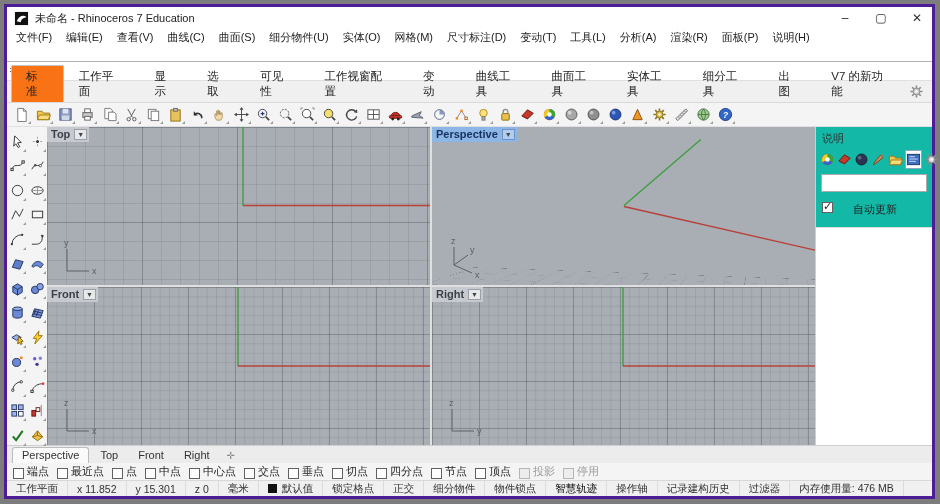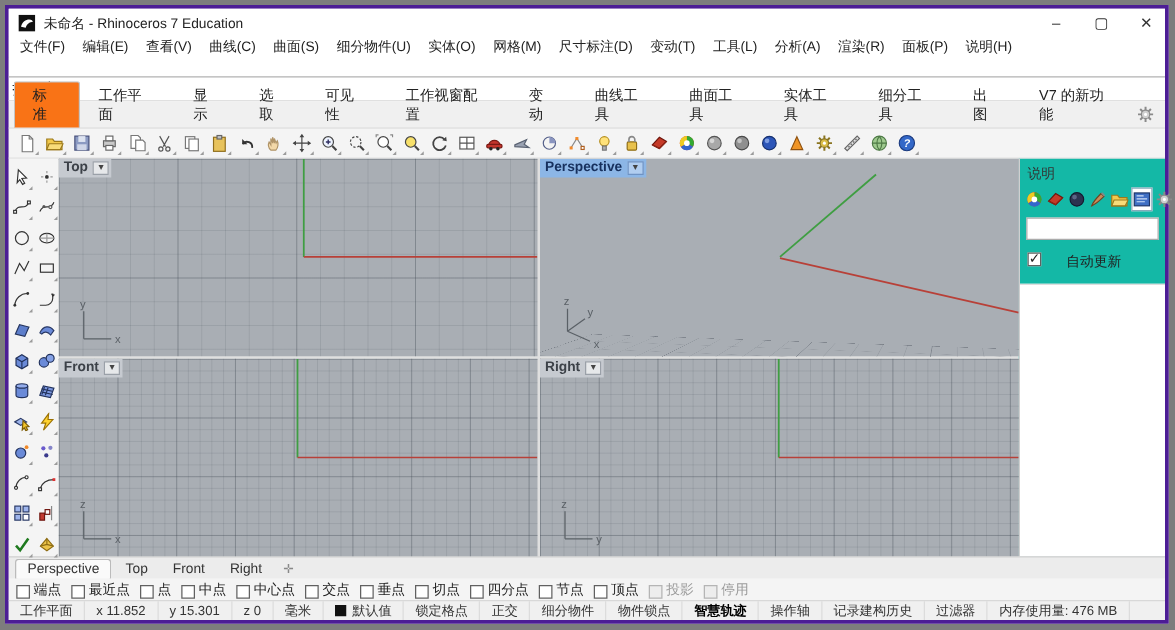--- a/index.html
+++ b/index.html
@@ -73,21 +73,21 @@
   .disabled{color:#9a9a9a}
   
   .vptabs{height:18px;background:#ececec;border-top:1px solid #cfcfcf;display:flex;align-items:flex-end;padding-left:5px;font-size:11px;color:#333;gap:2px}
   .vptab{padding:1px 9px 2px}
   .vptab.active{background:#fafafa;border:1px solid #bbb;border-bottom:none;border-radius:3px 3px 0 0}
   .vptabs .plus{color:#888;font-size:10px;padding:0 6px 2px}
   .osnap{height:17px;display:flex;align-items:center;gap:8px;padding-left:6px;font-size:11px;color:#222;background:#f4f4f4}
   .osnap-item{display:flex;align-items:flex-end;gap:3px}
   .statusbar{height:16px;display:flex;align-items:center;font-size:10.5px;color:#333;background:#f0f0f0;border-top:1px solid #d8d8d8;white-space:nowrap}
   .scell{padding:0 9px;border-right:1px solid #dcdcdc;height:100%;display:flex;align-items:center;gap:3px}
-  .scell.bold{font-weight:bold;color:#000}
+  .scell.bold{font-weight:normal;color:#000}
   .scell.swatch::before{content:'';display:inline-block;width:9px;height:9px;background:#111;margin-right:2px}
   .statusbar .fill{flex:1}
 </style>
 </head>
 <body>
 
 <div class="window">
 
   <div class="titlebar">
     <span class="ic">

